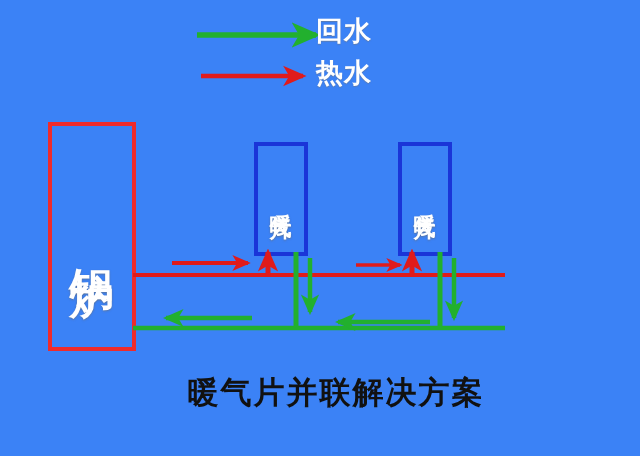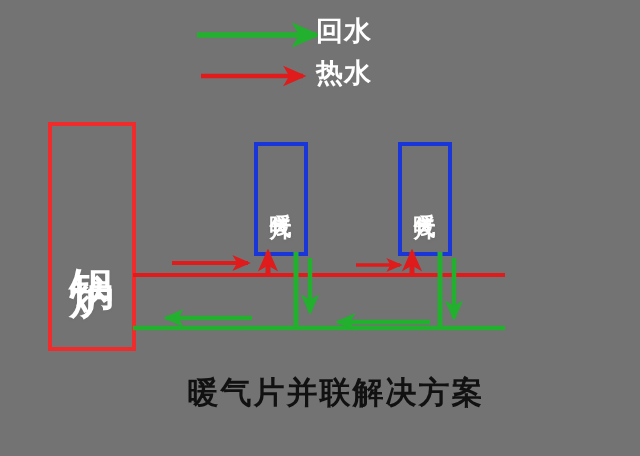--- a/index.html
+++ b/index.html
@@ -11,21 +11,21 @@
     height: 456px;
     background: #c0c0c0;
     font-family: "Liberation Sans", "DejaVu Sans", sans-serif;
     overflow: hidden;
     position: relative;
   }
   #diagram-root {
     position: relative;
     width: 640px;
     height: 456px;
-    background: #737373;
+    background: #3b82f6;
   }
   svg.layer {
     position: absolute;
     left: 0;
     top: 0;
     width: 640px;
     height: 456px;
   }
   .lbl {
     position: absolute;

